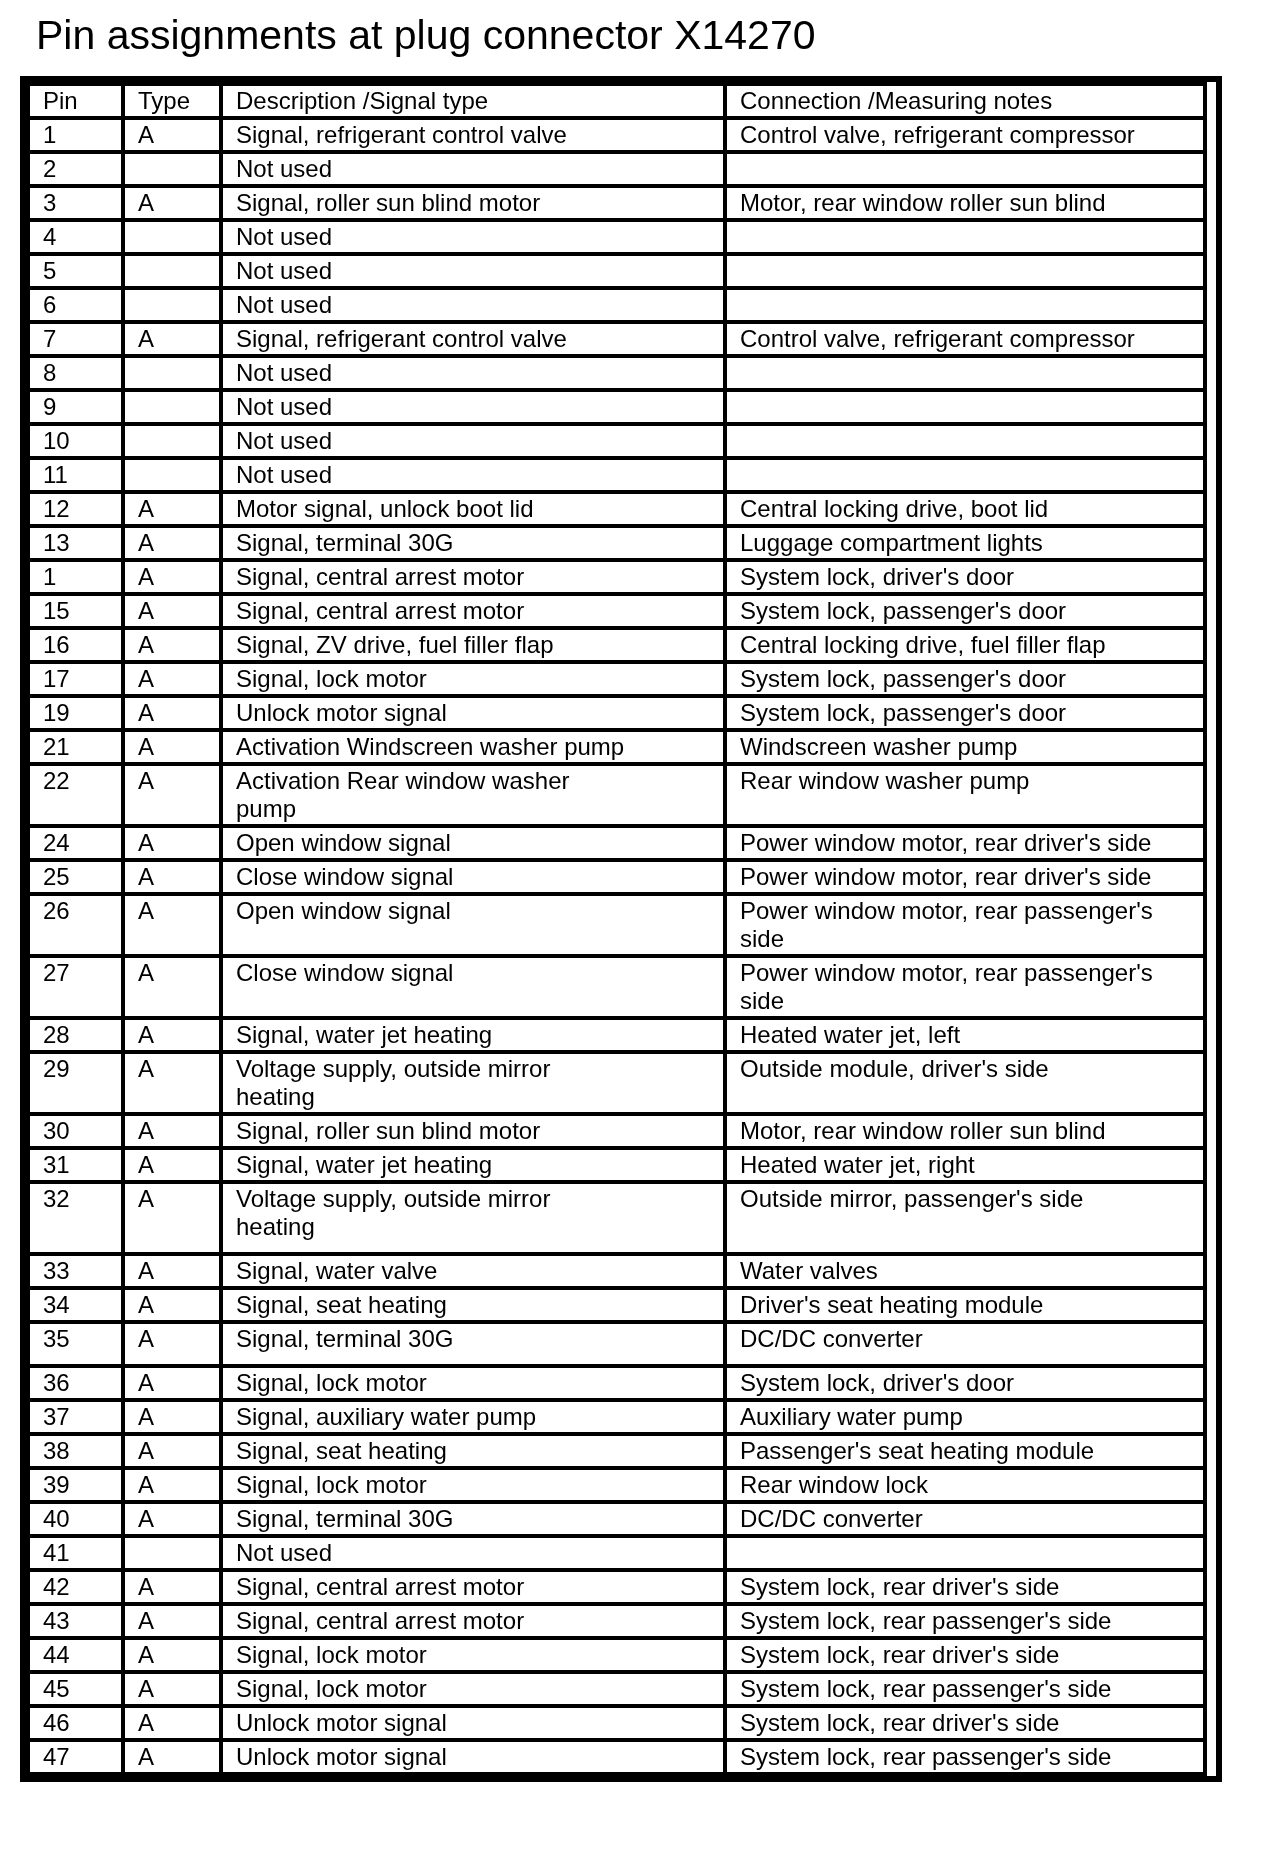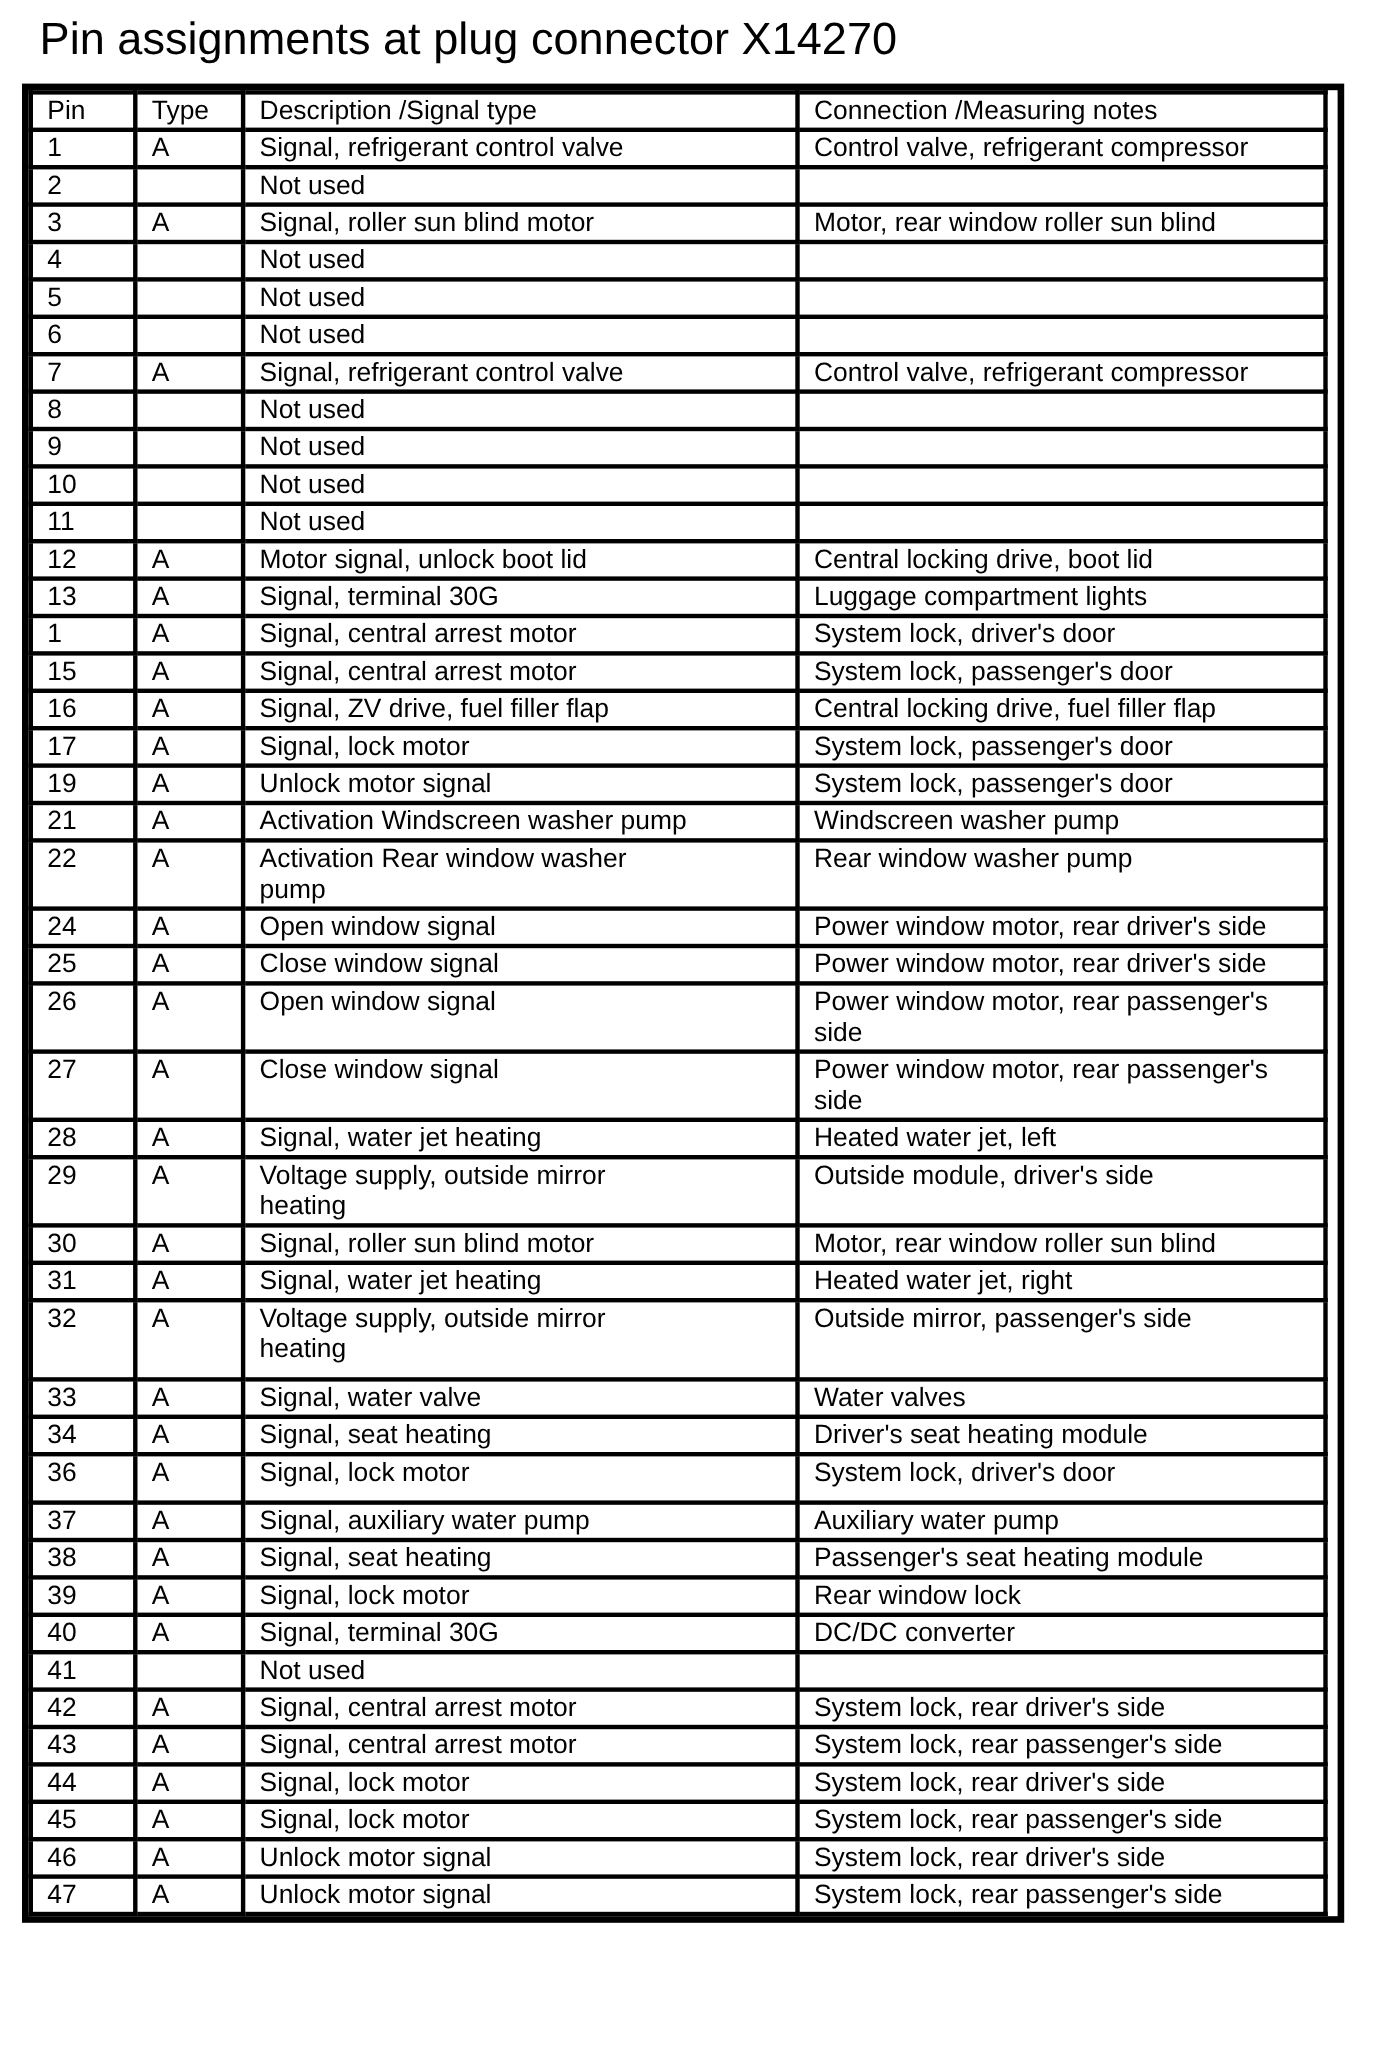--- a/index.html
+++ b/index.html
@@ -266,20 +266,26 @@
     <td>Signal, water valve</td>
     <td>Water valves</td>
   </tr>
           <tr>
     <td>34</td>
     <td>A</td>
     <td>Signal, seat heating</td>
     <td>Driver's seat heating module</td>
   </tr>
           <tr>
+    <td>35</td>
+    <td>A</td>
+    <td>Signal, terminal 30G</td>
+    <td>DC/DC converter</td>
+  </tr>
+          <tr>
     <td>36</td>
     <td>A</td>
     <td>Signal, lock motor</td>
     <td>System lock, driver's door</td>
   </tr>
           <tr>
     <td>37</td>
     <td>A</td>
     <td>Signal, auxiliary water pump</td>
     <td>Auxiliary water pump</td>

